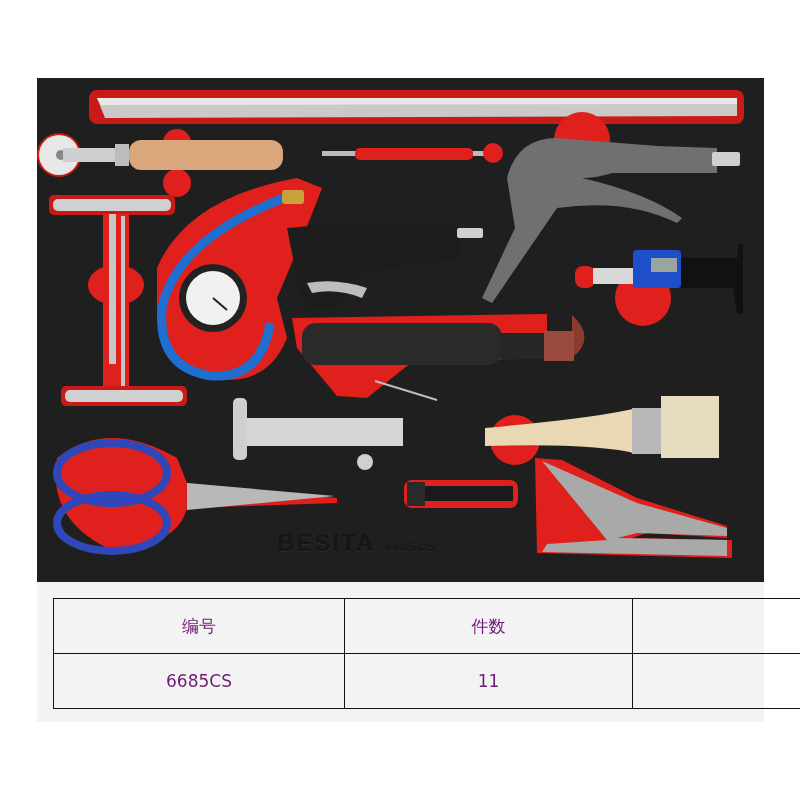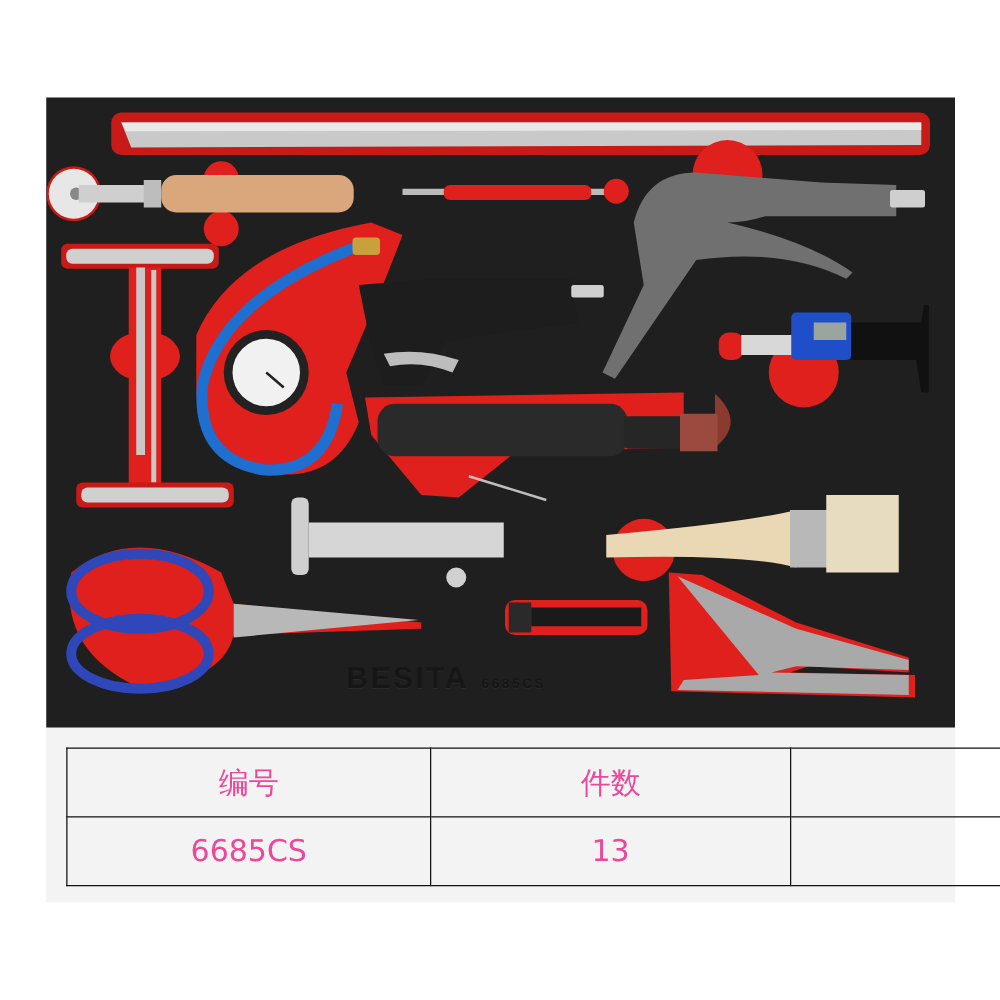--- a/index.html
+++ b/index.html
@@ -4,21 +4,21 @@
 <style>
   html,body{margin:0;padding:0;background:#ffffff;}
   body{width:800px;height:800px;position:relative;overflow:hidden;font-family:"DejaVu Sans","Liberation Sans",sans-serif;}
   .panel{position:absolute;left:37px;top:78px;width:727px;height:644px;background:#f3f3f3;}
   .tray{position:absolute;left:37px;top:78px;width:727px;height:504px;background:#1f1f1f;overflow:hidden;}
   .tray svg{position:absolute;left:0;top:0;}
   .emboss{position:absolute;left:240px;top:451px;font-family:"Liberation Sans",sans-serif;font-weight:bold;color:#161616;letter-spacing:2px;text-shadow:0 1px 0 #2a2a2a;}
   .emboss .brand{font-size:24px;}
   .emboss .model{font-size:11px;margin-left:10px;}
   table.spec{position:absolute;left:53px;top:598px;width:696px;height:110px;border-collapse:collapse;table-layout:fixed;}
-  table.spec td,table.spec th{border:1.5px solid #111;text-align:center;font-weight:normal;color:#ec4899;font-size:24px;font-family:"DejaVu Sans","Liberation Sans",sans-serif;}
+  table.spec td,table.spec th{border:1.5px solid #111;text-align:center;font-weight:normal;color:#701a75;font-size:17px;font-family:"DejaVu Sans","Liberation Sans",sans-serif;}
   table.spec tr{height:55px;}
 </style>
 </head>
 <body>
 
 <div class="panel"></div>
 
 <div class="tray">
   <svg width="727" height="504" viewBox="0 0 727 504">
 
@@ -131,18 +131,18 @@
 <table class="spec">
   <tbody>
       <tr>
     <th style="width:288px">编号</th>
     <th style="width:285px">件数</th>
     <th style="width:571px">商品</th>
 
   </tr>
   <tr>
     <td>6685CS</td>
-    <td>13</td>
+    <td>11</td>
     <td>综合工具托组套</td>
 
   </tr>
 </tbody>
   </table>
 
 </body></html>

